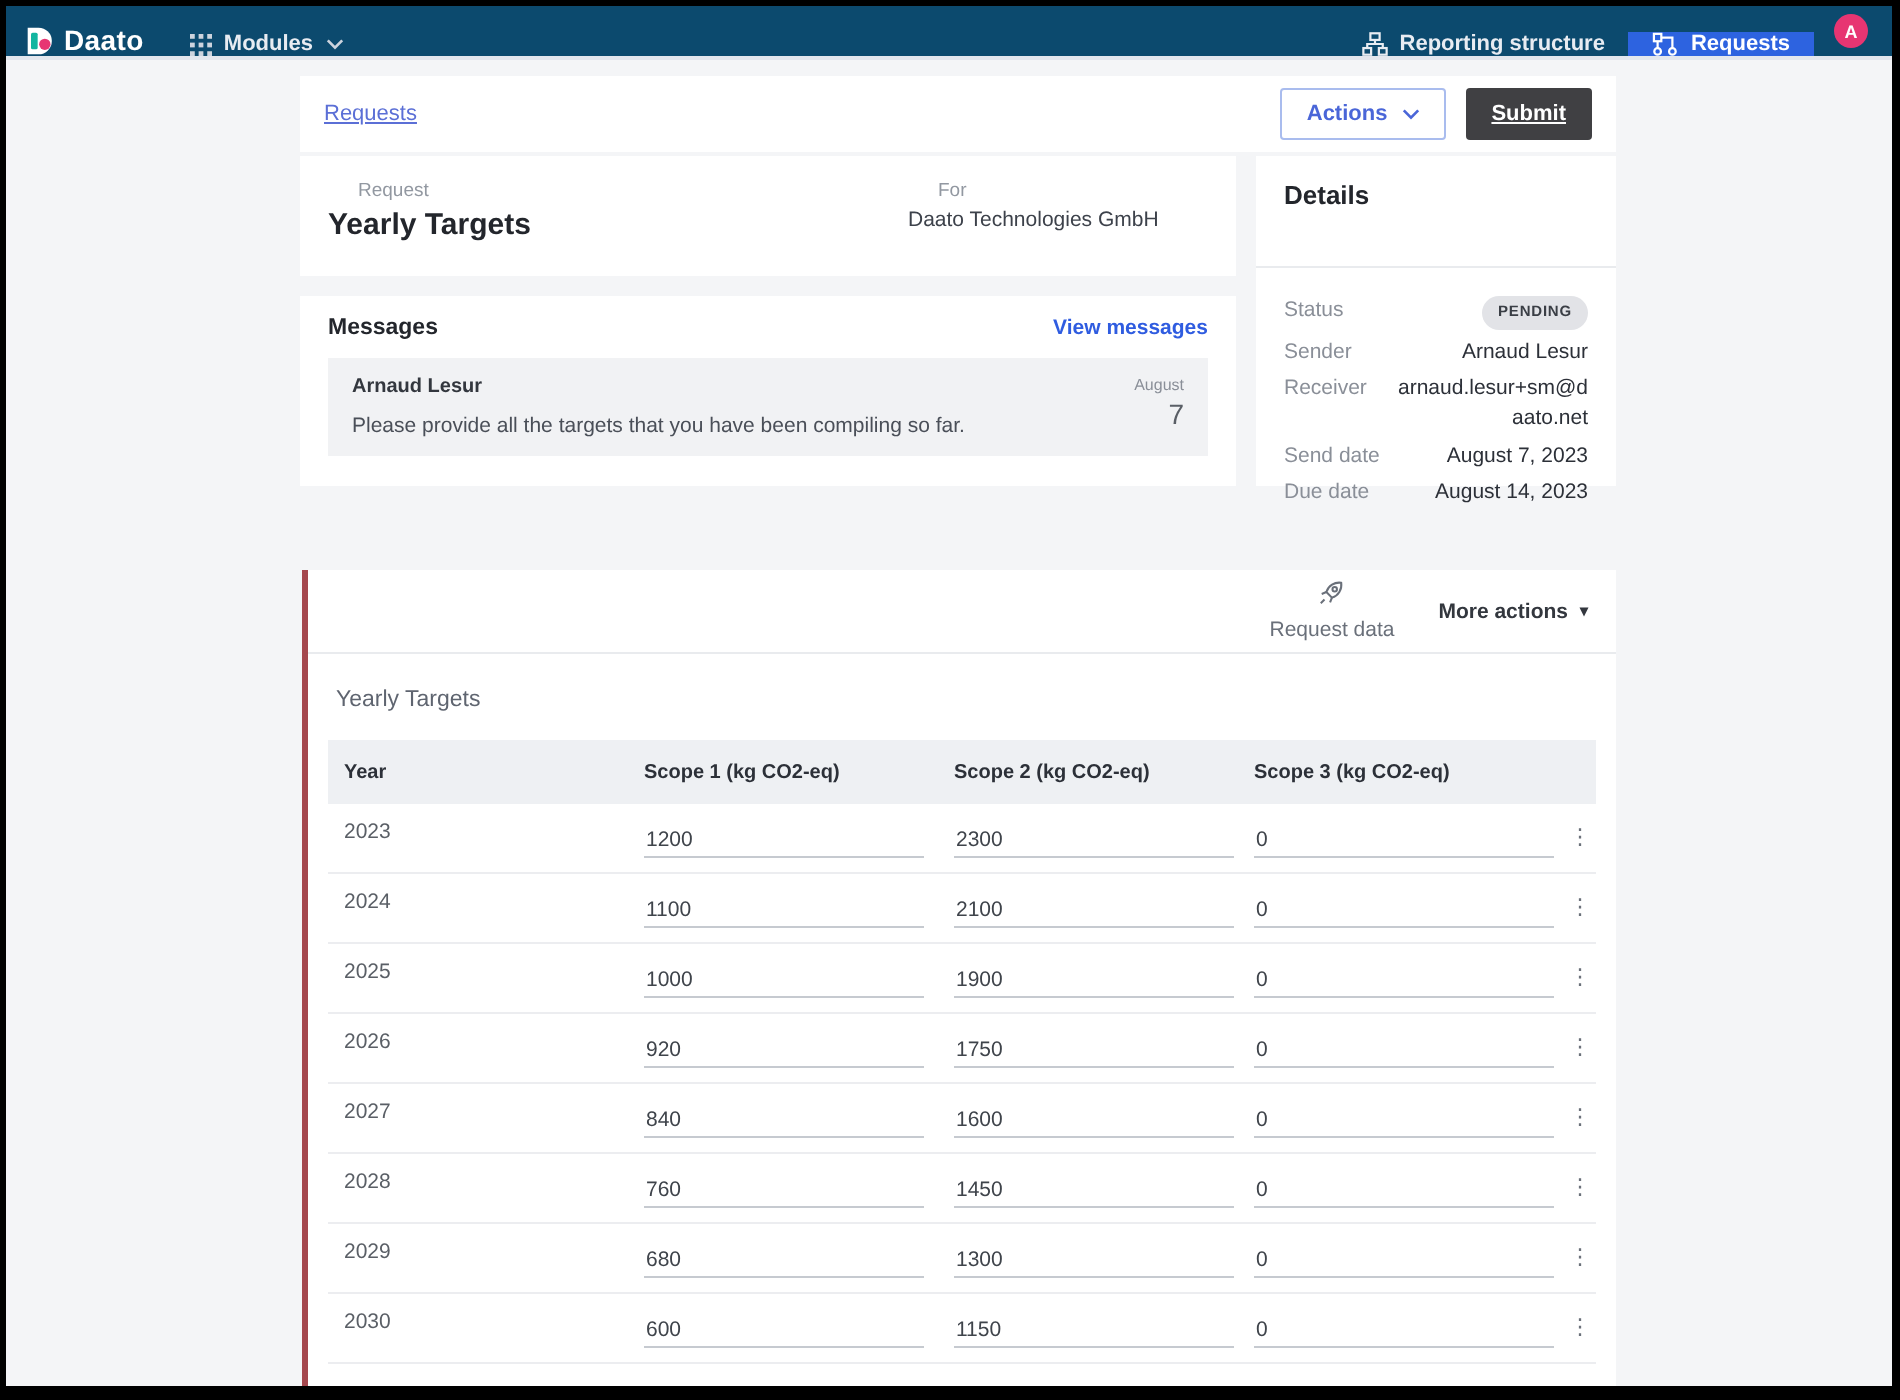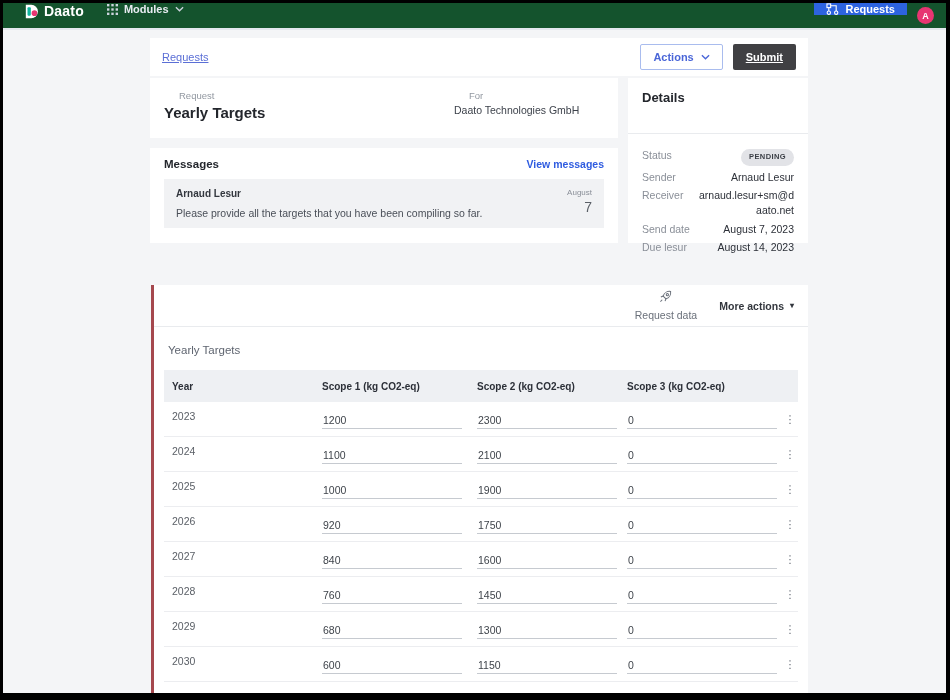--- a/index.html
+++ b/index.html
@@ -8,23 +8,22 @@
 
   .page {
     position:relative; width:950px; height:700px;
     border:3px solid #000; border-right-width:4px; border-bottom-width:7px;
     background:#f4f5f7; overflow:hidden;
   }
 
   
   .topbar {
     position:absolute; left:0; top:0; right:0; height:27px;
-    background:#14532d; display:flex; align-items:flex-start; color:#fff;
+    background:#0c4a6e; display:flex; align-items:flex-end; color:#fff;
     border-bottom:2px solid #e3e7ee;
-    padding-left:12px;
   }
   .logo { display:flex; align-items:center; gap:4px; padding:0 10px; }
   .logo-text { font-size:14px; font-weight:bold; letter-spacing:.2px; color:#fff; }
   .tb-sep { width:1px; background:#26364d; margin:0; }
   .tb-item { display:flex; align-items:center; gap:6px; padding:0 12px; font-size:11px; font-weight:bold; color:#e8ecf2; cursor:pointer; }
   .tb-spacer { flex:1; }
   .tb-item.active { background:#2d63e0; color:#fff; }
   .avatar {
     width:17px; height:17px; border-radius:50%; background:#e73572; color:#fff;
     font-size:9px; font-weight:bold; display:flex; align-items:center; justify-content:center;
@@ -145,20 +144,33 @@
       </span>
       <span>Modules</span>
       <span class="ticon">
         <svg width="9" height="6" viewBox="0 0 10 6">
             <polyline points="1,1 5,5 9,1" fill="none" stroke="#cdd4de" stroke-width="1.5"></polyline>
           </svg>
       </span>
     </div>
     <div class="tb-sep"></div>
     <div class="tb-spacer"></div>
+    <div class="tb-item">
+      <span class="ticon">
+        <svg width="13" height="12" viewBox="0 0 14 13">
+          <g fill="none" stroke="#e8ecf2" stroke-width="1.2">
+            <rect x="4.5" y="0.7" width="5" height="3.6"></rect>
+            <rect x="0.7" y="8.7" width="4.2" height="3.6"></rect>
+            <rect x="9.1" y="8.7" width="4.2" height="3.6"></rect>
+            <path d="M7 4.3 V6.5 M2.8 8.7 V6.5 H11.2 V8.7"></path>
+          </g>
+        </svg>
+      </span>
+      <span>Reporting structure</span>
+    </div>
     <div class="tb-item active">
       <span class="ticon">
         <svg width="13" height="12" viewBox="0 0 14 13">
           <g fill="none" stroke="#ffffff" stroke-width="1.2">
             <rect x="1" y="1" width="4" height="4"></rect>
             <circle cx="3" cy="10.5" r="1.8"></circle>
             <circle cx="11" cy="10.5" r="1.8"></circle>
             <path d="M3 5 V8.7 M11 8.7 V3 H5"></path>
           </g>
         </svg>
@@ -228,21 +240,21 @@
       </div>
       <div class="det-row">
         <span class="det-label">Receiver</span>
         <span class="det-value">arnaud.lesur+sm@daato.net</span>
       </div>
       <div class="det-row">
         <span class="det-label">Send date</span>
         <span class="det-value">August 7, 2023</span>
       </div>
       <div class="det-row">
-        <span class="det-label">Due lesur</span>
+        <span class="det-label">Due date</span>
         <span class="det-value">August 14, 2023</span>
       </div>
     </div>
   </div>
 
   <div class="card card-table">
     <div class="tbl-toolbar">
       <div class="tb-reqdata">
         <span class="ticon">
           <svg width="13" height="13" viewBox="0 0 14 14">

